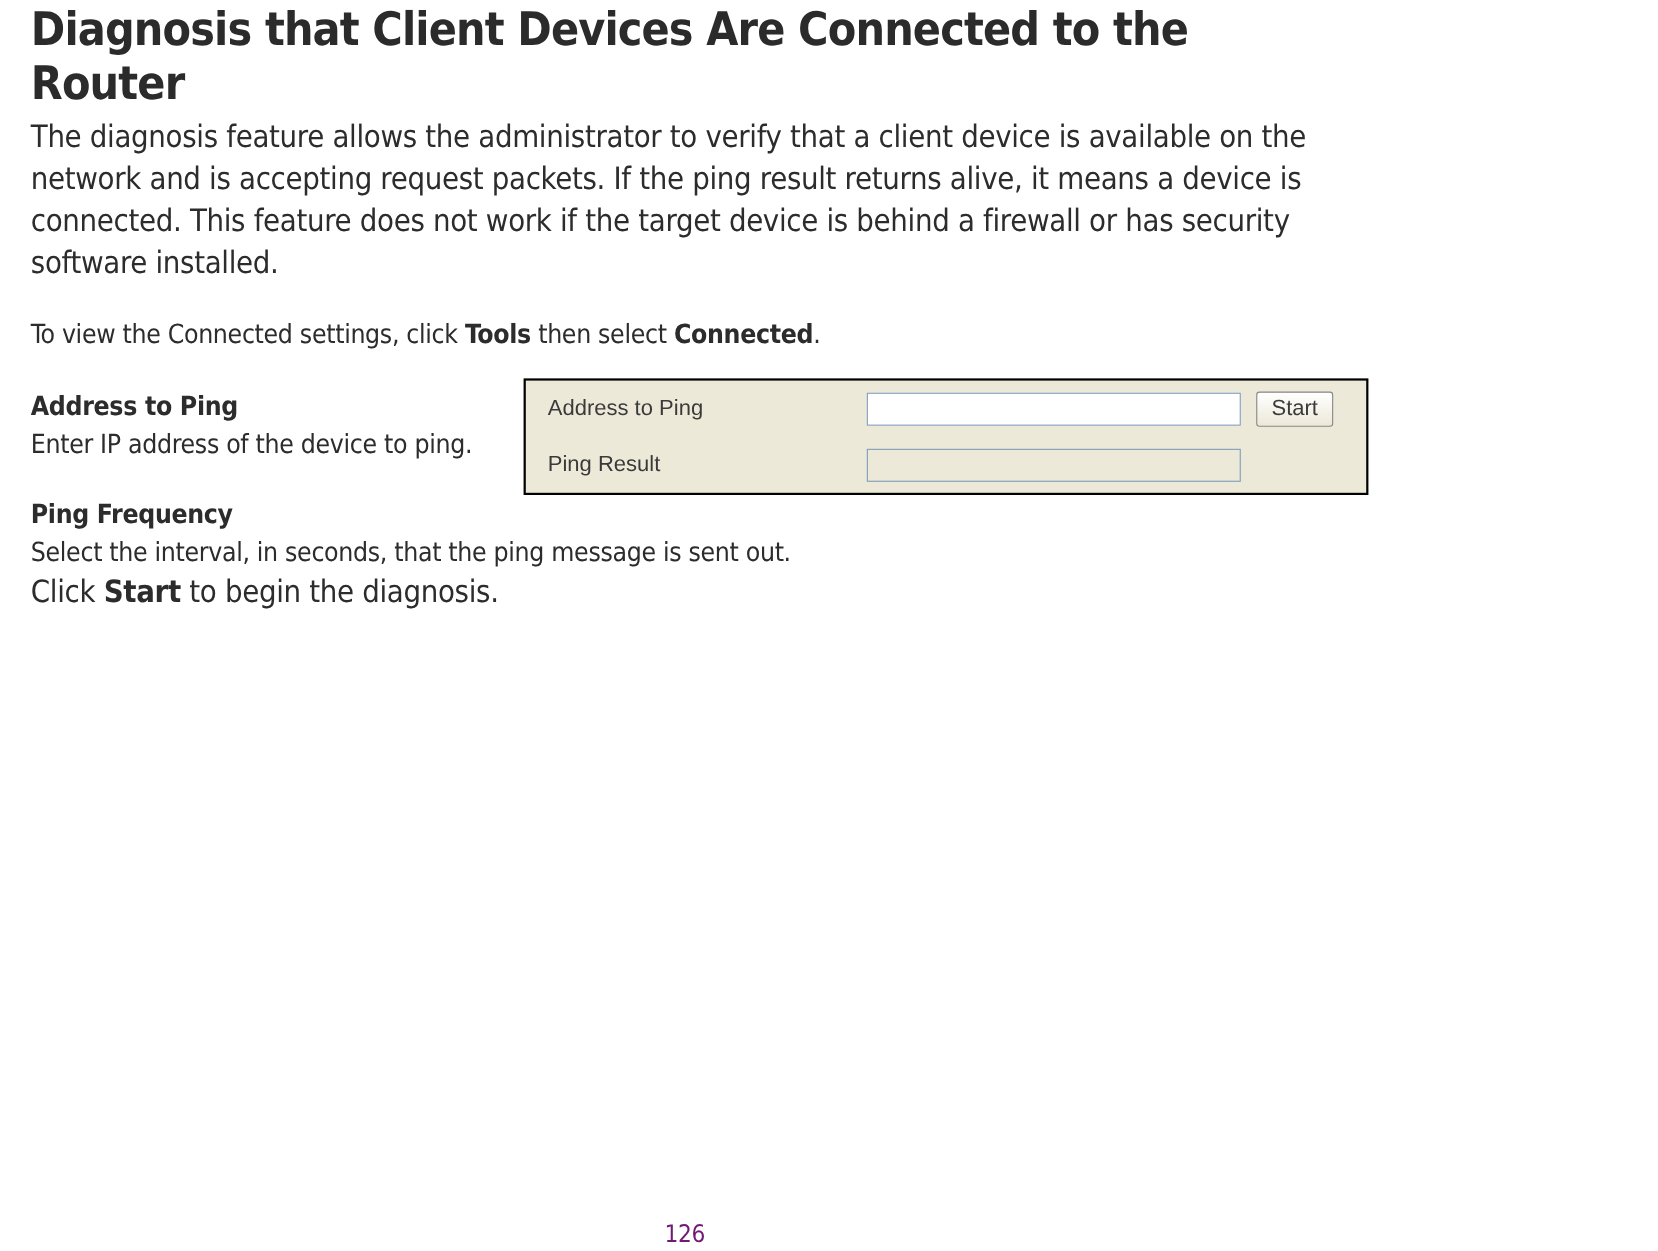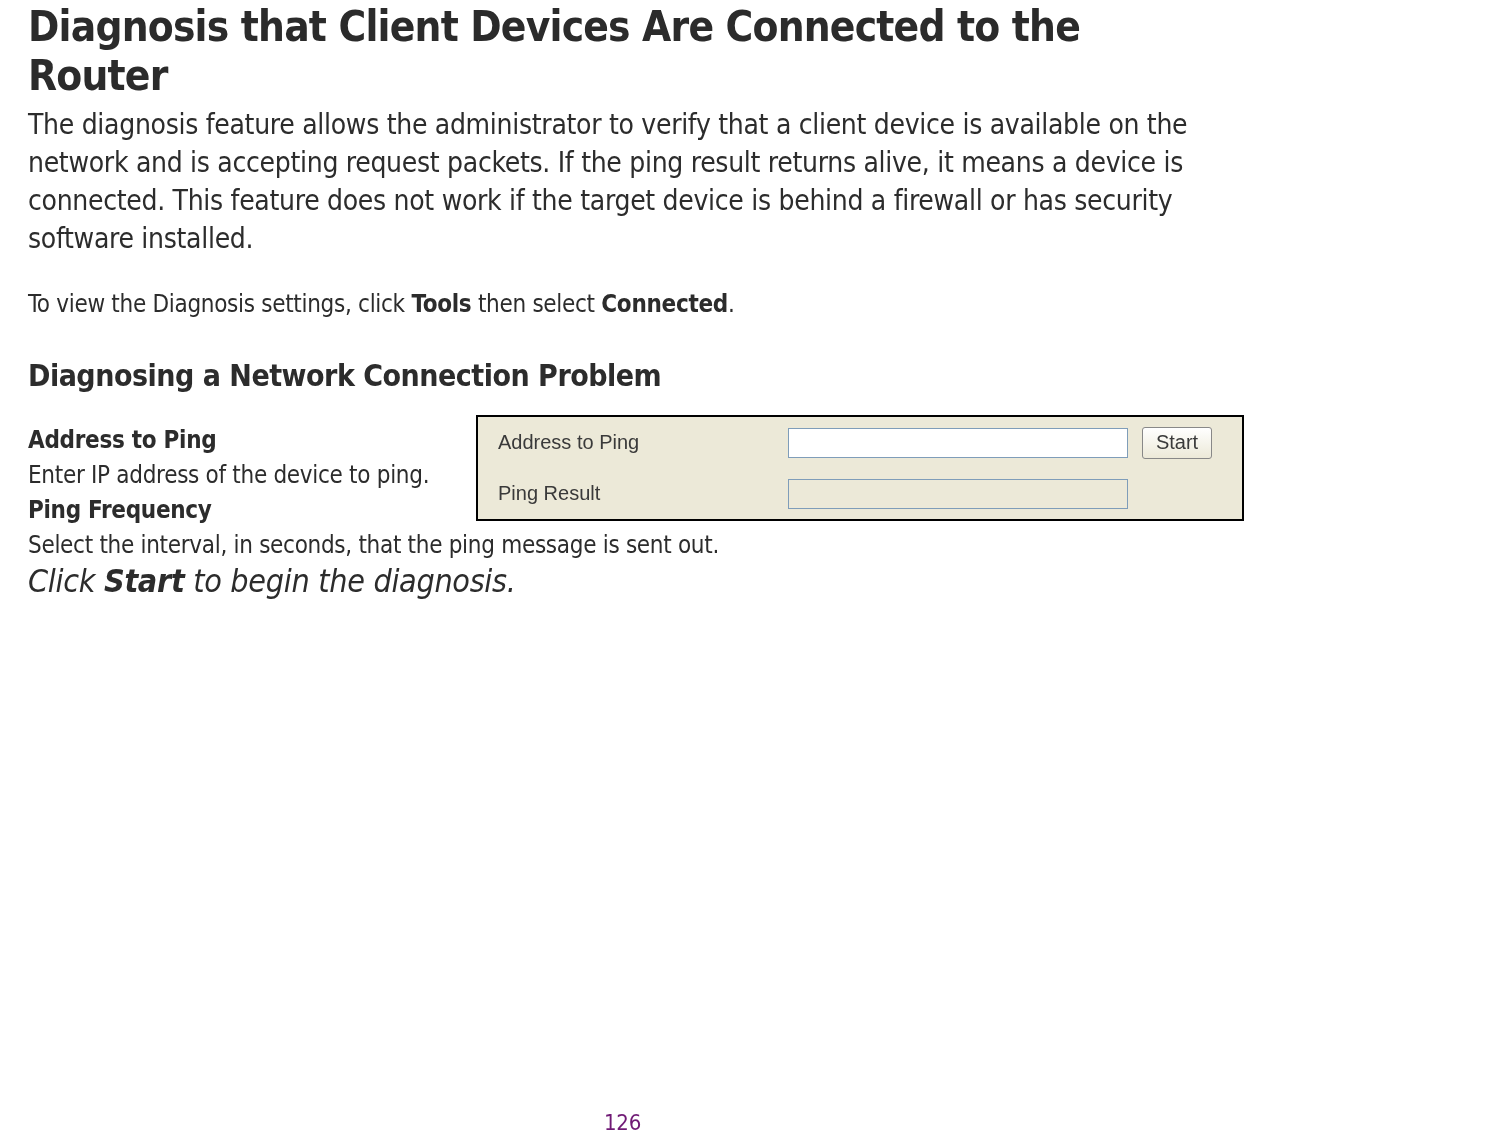--- a/index.html
+++ b/index.html
@@ -55,28 +55,27 @@
     font-weight: 700;
     margin: 0;
     line-height: 34px;
   }
   .field-desc {
     font-size: 24px;
     font-weight: 400;
     margin: 0;
     line-height: 36px;
   }
-  .block2 { }
+  .block2 { margin-top: 28px; }
   .block2 .field-desc2 b { font-weight: 700; }
   .field-desc2 {
-    font-size: 32px;
+    font-size: 28px;
     font-weight: 400;
     margin: 0;
     line-height: 36px;
-    font-style: italic;
   }
 
   
   .panel {
     position: absolute;
     top: -8px;
     left: 448px;
     width: 768px;
     height: 106px;
     border: 2px solid #000;
@@ -137,24 +136,23 @@
 </head>
 <body>
 
 <div class="page">
 
   <h1 class="page-title">Diagnosis that Client Devices Are Connected to the Router</h1>
 
   <p class="intro">The diagnosis feature allows the administrator to verify that a client device is available on the network and is accepting request packets. If the ping result returns alive, it means a device is connected. This feature does not work if the target device is behind a firewall or has security software installed.</p>
 
   <p class="intro intro-line2">
-    <span>To view the Diagnosis settings, click </span><b>Tools</b><span> then select </span><b>Connected</b><span>.</span>
+    <span>To view the Connected settings, click </span><b>Tools</b><span> then select </span><b>Connected</b><span>.</span>
   </p>
 
-  <h2 class="section-title">Diagnosing a Network Connection Problem</h2>
 
   <div class="body-area">
 
     <div>
       <p class="field-title">Address to Ping</p>
       <p class="field-desc">Enter IP address of the device to ping.</p>
     </div>
 
     <div class="block2">
       <p class="field-title">Ping Frequency</p>

